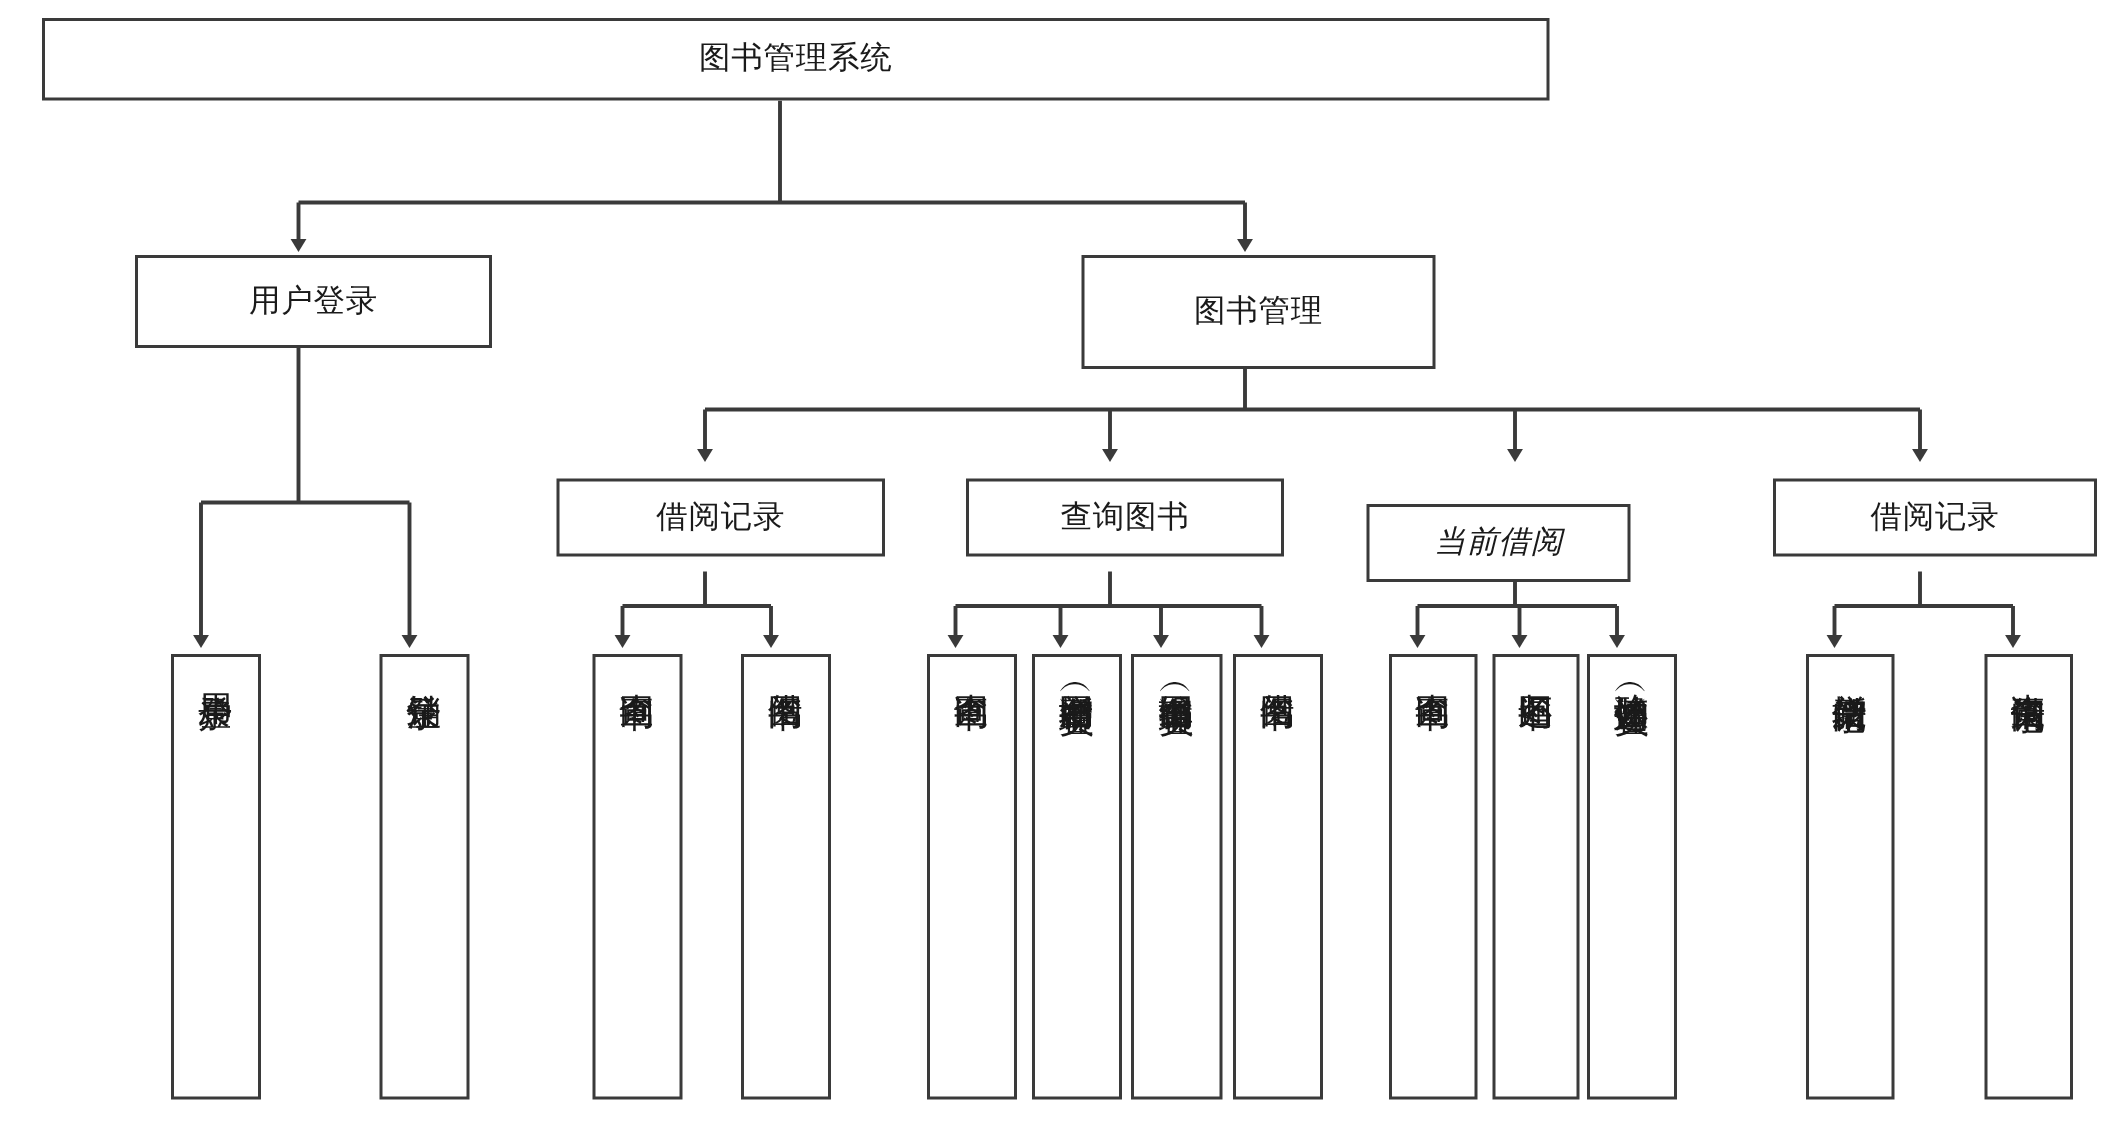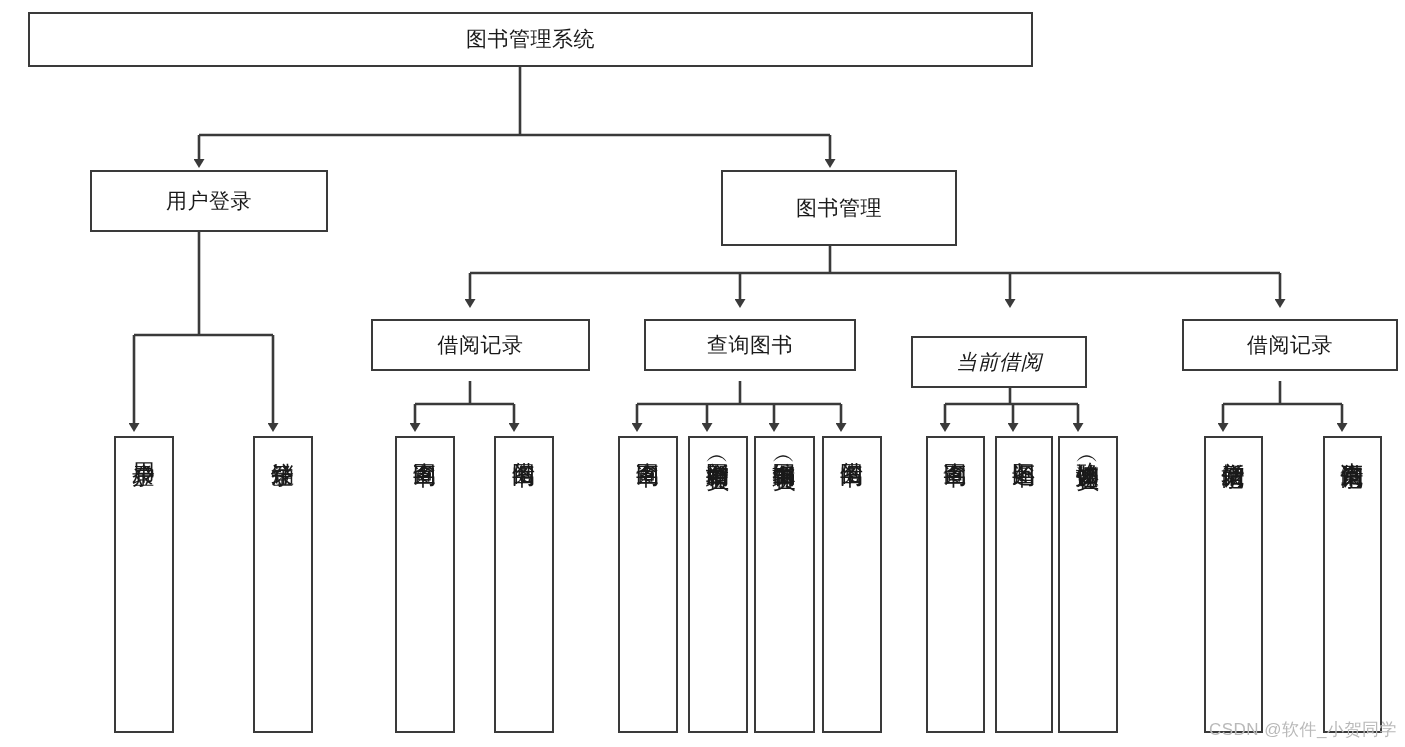--- a/index.html
+++ b/index.html
@@ -187,15 +187,14 @@
     <span class="node-label">确认归还（管理员）</span>
   </div>
 
   <div class="node vert" style="left:1194px; top:436px; width:59px; height:297px;">
     <span class="node-label">新增借阅记录</span>
   </div>
   <div class="node vert" style="left:1313px; top:436px; width:59px; height:297px;">
     <span class="node-label">查询借阅记录</span>
   </div>
 
-  <div class="watermark">CSDN @软件_小贺同学</div>
 
 </div>
 
 </body></html>

